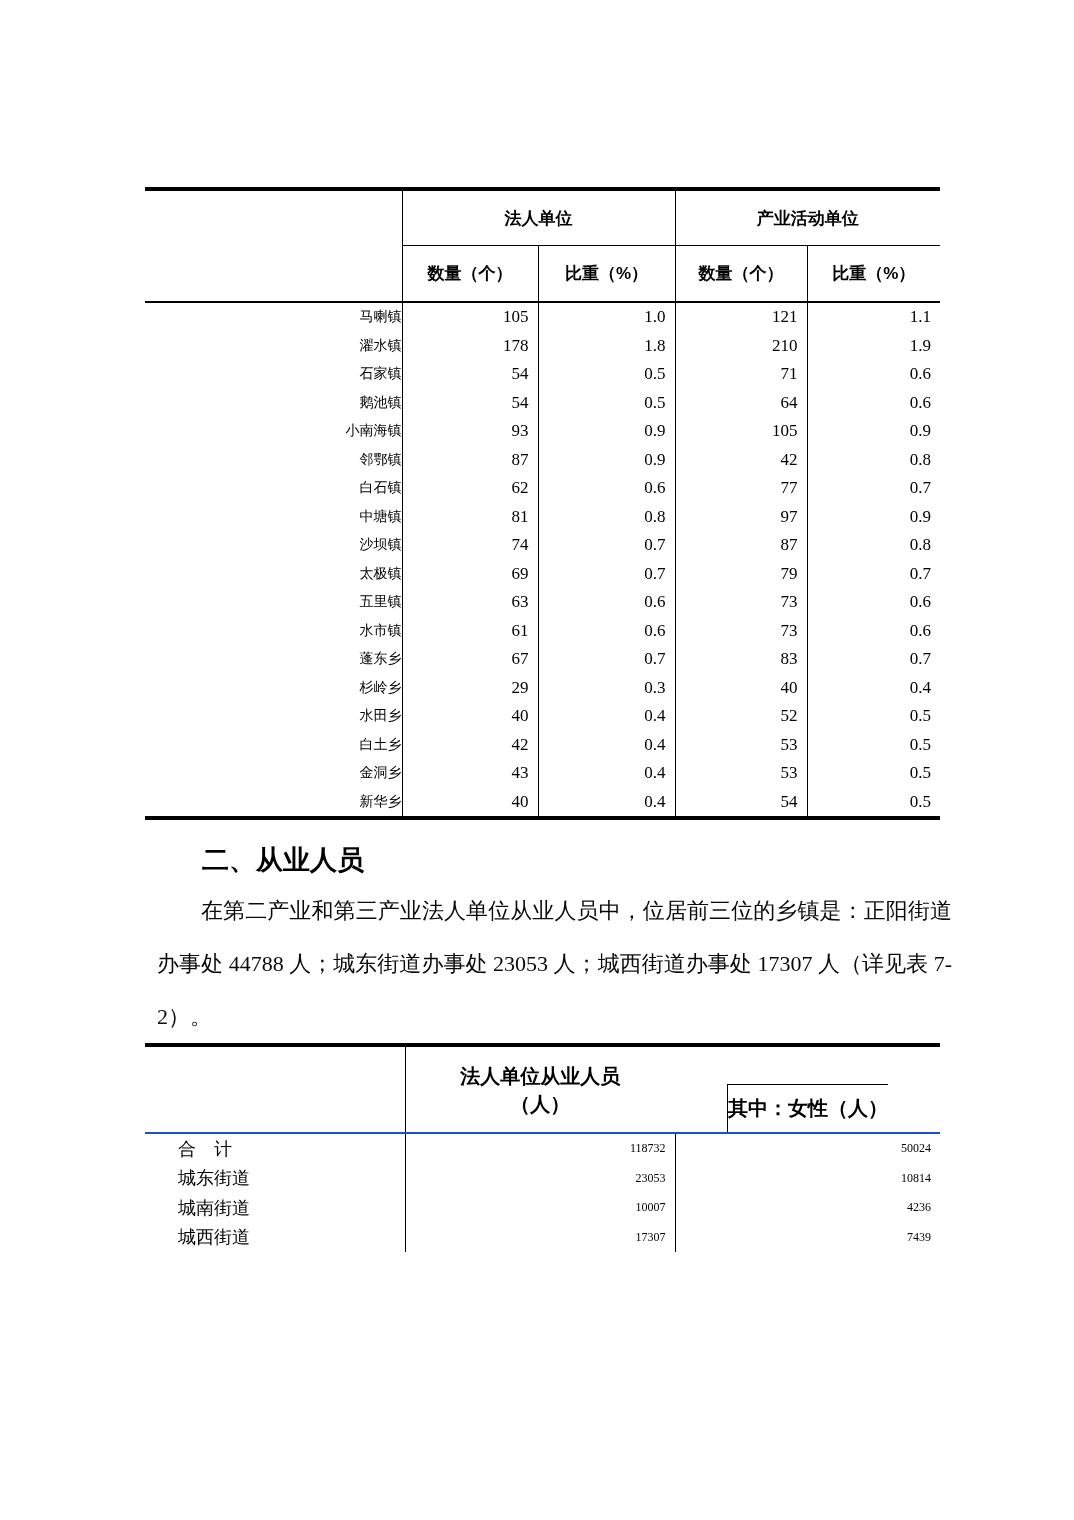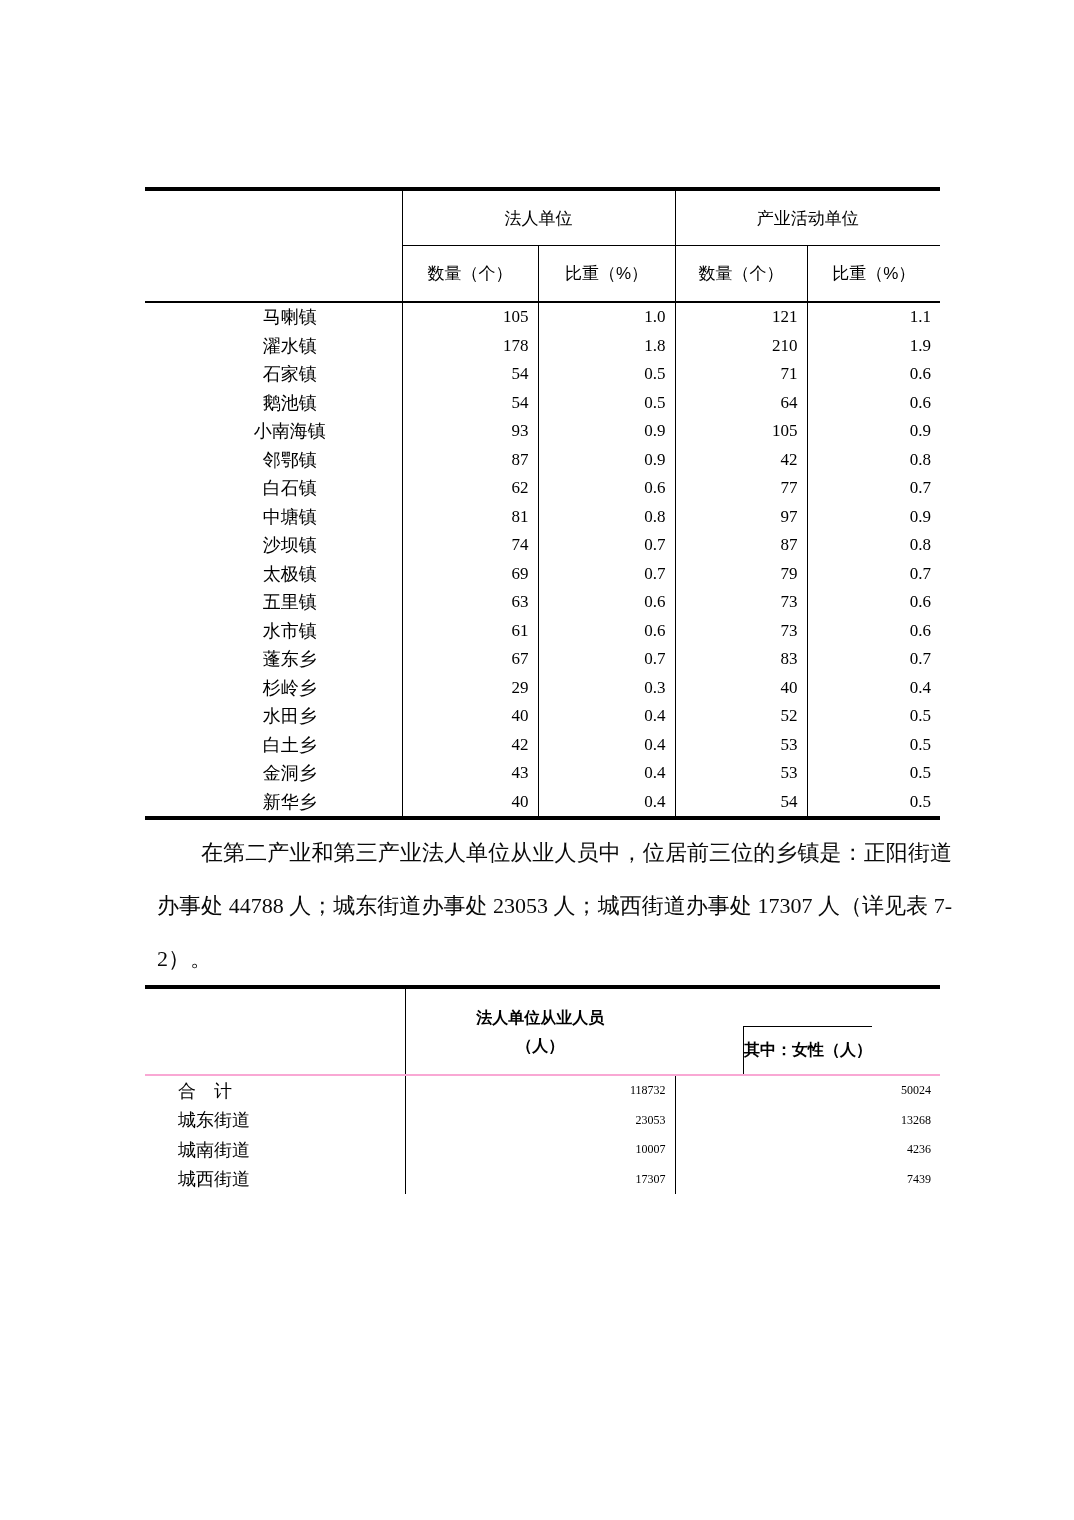--- a/index.html
+++ b/index.html
@@ -23,33 +23,33 @@
   table.t1 {
     border-collapse: collapse;
     table-layout: fixed;
     width: 795px;
     border-top: 4px solid #000;
     border-bottom: 4px solid #000;
   }
   table.t1 th, table.t1 td { padding: 0; vertical-align: middle; }
   table.t1 thead th {
     font-family: "Liberation Sans", "DejaVu Sans", sans-serif;
-    font-weight: normal;
+    font-weight: bold;
     font-size: 17px;
     text-align: center;
   }
   table.t1 tr.h1 th.group { height: 54px; border-bottom: 1px solid #000; }
   table.t1 th.corner { border-right: 1px solid #000; border-bottom: 2px solid #000; }
   table.t1 tr.h2 th { height: 55px; border-bottom: 2px solid #000; border-left: 1px solid #000; }
   table.t1 th.gdiv { border-left: 1px solid #000; }
   table.t1 tbody td { height: 28.5px; font-size: 17px; }
   table.t1 td.lbl {
-    text-align: center;
+    text-align: right;
     padding-left: 33px;
-    font-size: 18px;
+    font-size: 14px;
   }
   table.t1 td.num {
     text-align: right;
     padding-right: 9px;
     border-left: 1px solid #000;
     font-family: "Liberation Serif", "DejaVu Serif", serif;
   }
 
   
   .sec-heading {
@@ -80,24 +80,24 @@
   
   table.t2 {
     border-collapse: collapse;
     table-layout: fixed;
     width: 795px;
     border-top: 4px solid #000;
   }
   table.t2 th, table.t2 td { padding: 0; vertical-align: middle; }
   table.t2 thead th {
     height: 85px;
-    border-bottom: 2px solid #f9a8d4;
+    border-bottom: 2px solid #1d4ed8;
     font-family: "Liberation Sans", "DejaVu Sans", sans-serif;
     font-weight: bold;
-    font-size: 16px;
+    font-size: 20px;
     text-align: center;
   }
   table.t2 th.total-h { border-left: 1px solid #000; }
   table.t2 th.total-h .hline { line-height: 28px; }
   table.t2 th.female-h { vertical-align: top; }
   .fh-wrap { display: flex; flex-direction: column; height: 85px; align-items: center; }
   .fh-spacer { flex: 0 0 37px; }
   .fh-box {
     flex: 1 1 auto;
     border-top: 1px solid #000;
@@ -265,20 +265,21 @@
         <tr>
             <td class="lbl">新华乡</td>
             <td class="num">40</td>
             <td class="num">0.4</td>
             <td class="num">54</td>
             <td class="num">0.5</td>
           </tr>
       </tbody>
     </table>
 
+    <div class="sec-heading">二、从业人员</div>
     <p class="body-par">在第二产业和第三产业法人单位从业人员中，位居前三位的乡镇是：正阳街道办事处 44788 人；城东街道办事处 23053 人；城西街道办事处 17307 人（详见表 7-2）。</p>
 
 
     <table class="t2">
       <colgroup>
         <col style="width:260px">
           <col style="width:270px">
           <col style="width:265px">
       </colgroup>
       <thead>
@@ -298,21 +299,21 @@
       </thead>
       <tbody>
         <tr>
             <td class="lbl">合　计</td>
             <td class="num">118732</td>
             <td class="num">50024</td>
           </tr>
         <tr>
             <td class="lbl">城东街道</td>
             <td class="num">23053</td>
-            <td class="num">13268</td>
+            <td class="num">10814</td>
           </tr>
         <tr>
             <td class="lbl">城南街道</td>
             <td class="num">10007</td>
             <td class="num">4236</td>
           </tr>
         <tr>
             <td class="lbl">城西街道</td>
             <td class="num">17307</td>
             <td class="num">7439</td>

